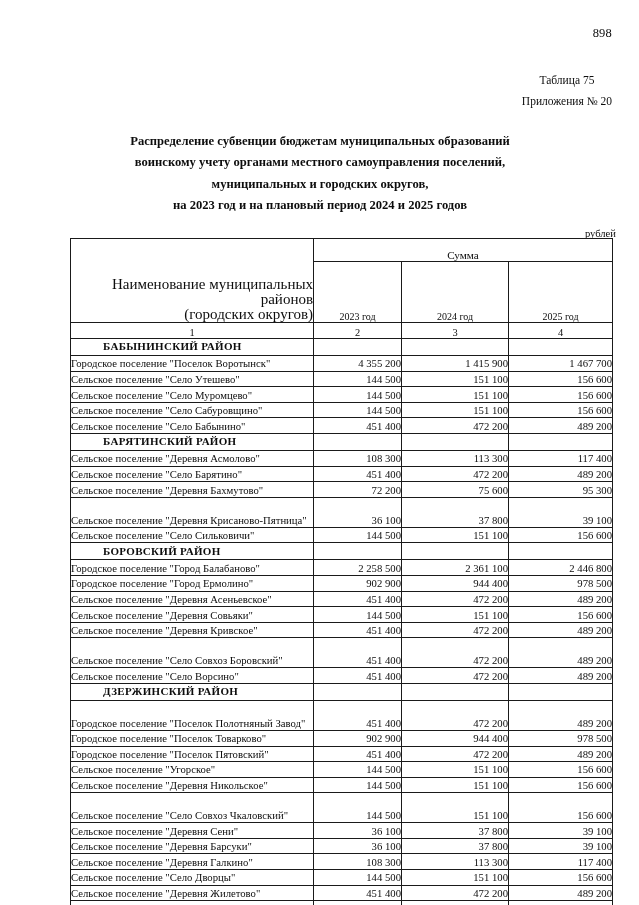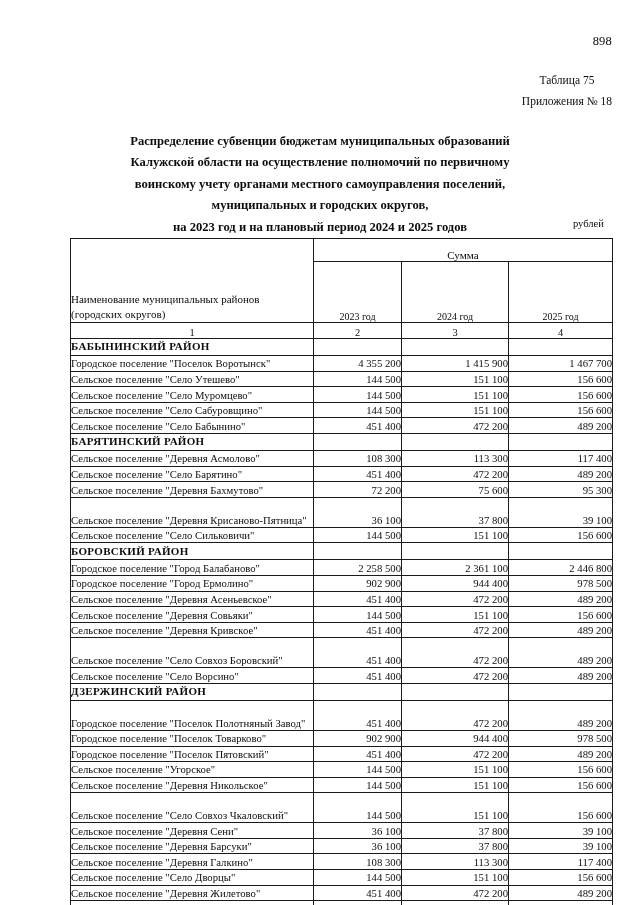--- a/index.html
+++ b/index.html
@@ -23,21 +23,20 @@
     height: 905px;
   }
 
   
   .page-number {
     position: absolute;
     top: 26px;
     right: 27px;
     font-size: 12.5px;
     letter-spacing: .2px;
-    margin-top: 8px;
   }
 
   
   .caption-block {
     position: absolute;
     top: 70px;
     right: 27px;
     text-align: center;
     font-size: 11.5px;
     line-height: 21px;
@@ -52,25 +51,26 @@
     text-align: center;
     font-weight: bold;
     font-size: 12.6px;
     line-height: 21.4px;
   }
   .doc-title .ln { display: block; white-space: nowrap; }
 
   
   .units {
     position: absolute;
-    top: 218px;
+    top: 228px;
     left: 0;
     width: 604px;
     text-align: right;
     font-size: 10.6px;
+    padding-left: 12px;
   }
 
   
   .tbl-wrap {
     position: absolute;
     top: 238px;
     left: 70px;
     width: 542px;
   }
   table.grid {
@@ -90,24 +90,24 @@
   col.c-y2   { width: 107px; }
   col.c-y3   { width: 104px; }
 
   .hdr-sum {
     height: 22px;
     text-align: center;
     vertical-align: middle;
     font-size: 11.2px;
   }
   .hdr-name {
-    text-align: left;
+    text-align: right;
     vertical-align: middle;
     padding: 0 6px;
-    font-size: 11px;
+    font-size: 15px;
     line-height: 15px;
     height: 82px;
   }
   .hdr-year {
     text-align: center;
     vertical-align: middle;
     font-size: 10px;
     height: 60px;
   }
   .numrow td {
@@ -130,37 +130,37 @@
     line-height: 13.2px;
   }
   tr.r td { height: 14.6px; }
   tr.r2 td { height: 29px; }
   tr.district td {
     font-weight: bold;
     font-size: 11px;
     letter-spacing: .3px;
     height: 16px;
     vertical-align: middle;
+    padding-left: 32px;
   }
 </style>
 </head>
 <body>
 
 <div class="page">
 
   <div class="page-number">898</div>
 
   <div class="caption-block">
     <div>Таблица 75</div>
-    <div>Приложения № 18</div>
+    <div>Приложения № 20</div>
   </div>
 
   <div class="doc-title">
     <span class="ln">Распределение субвенции бюджетам муниципальных образований</span>
-    <span class="ln">Калужской области на осуществление полномочий по первичному</span>
     <span class="ln">воинскому учету органами местного самоуправления поселений,</span>
     <span class="ln">муниципальных и городских округов,</span>
     <span class="ln">на 2023 год и на плановый период 2024 и 2025 годов</span>
   </div>
 
   <div class="units">рублей</div>
 
   <div class="tbl-wrap">
     <table class="grid">
       <colgroup>

